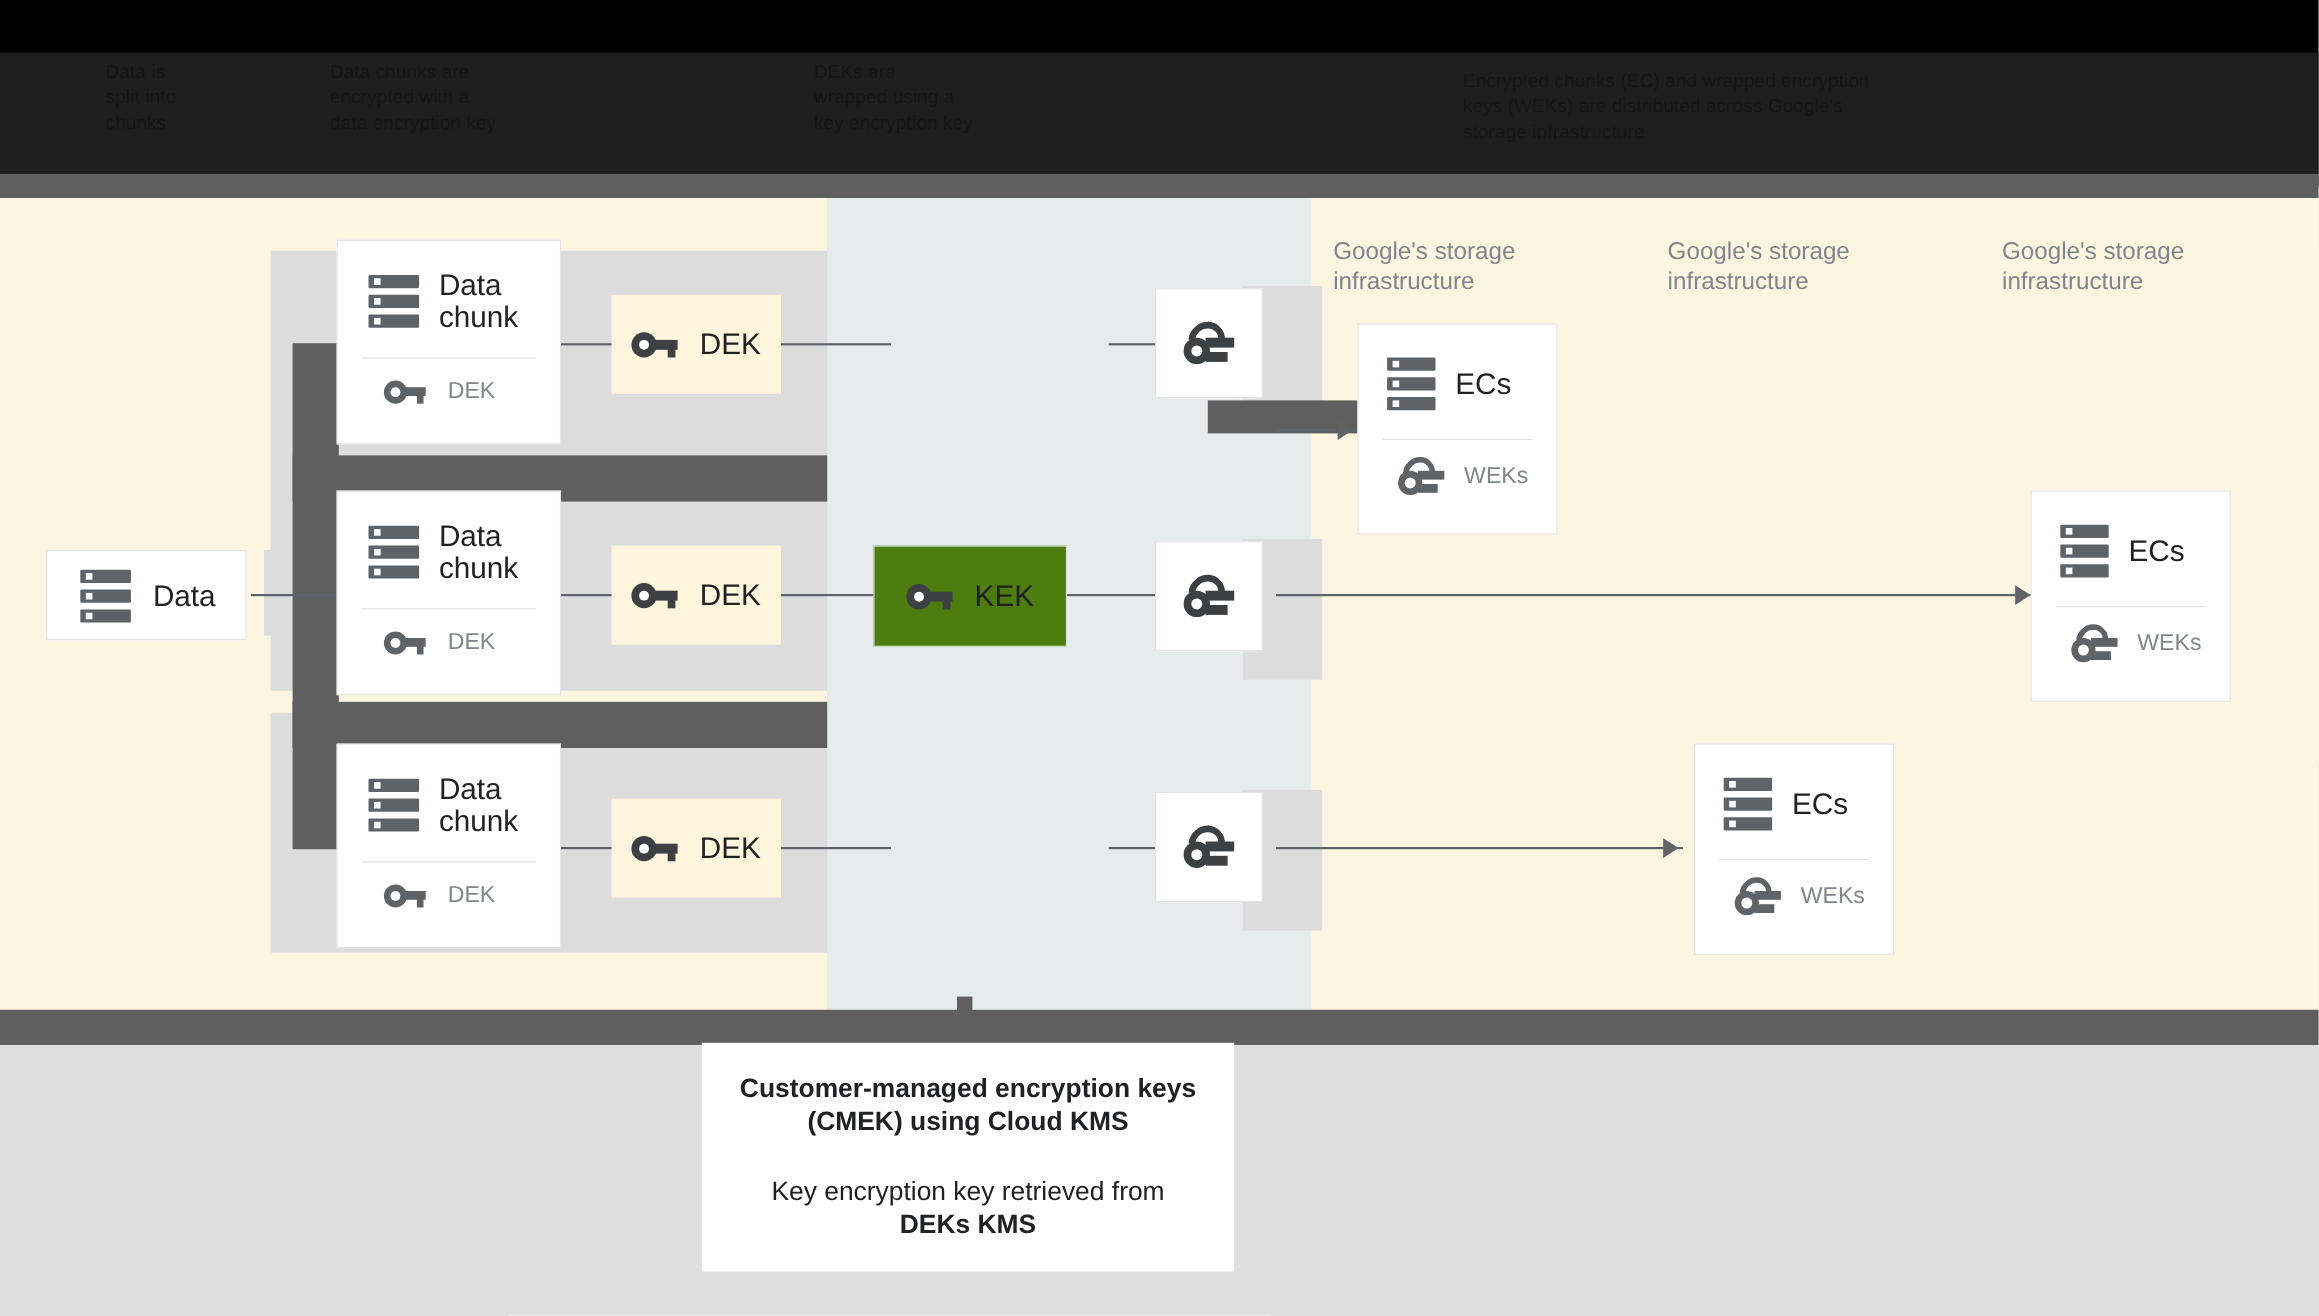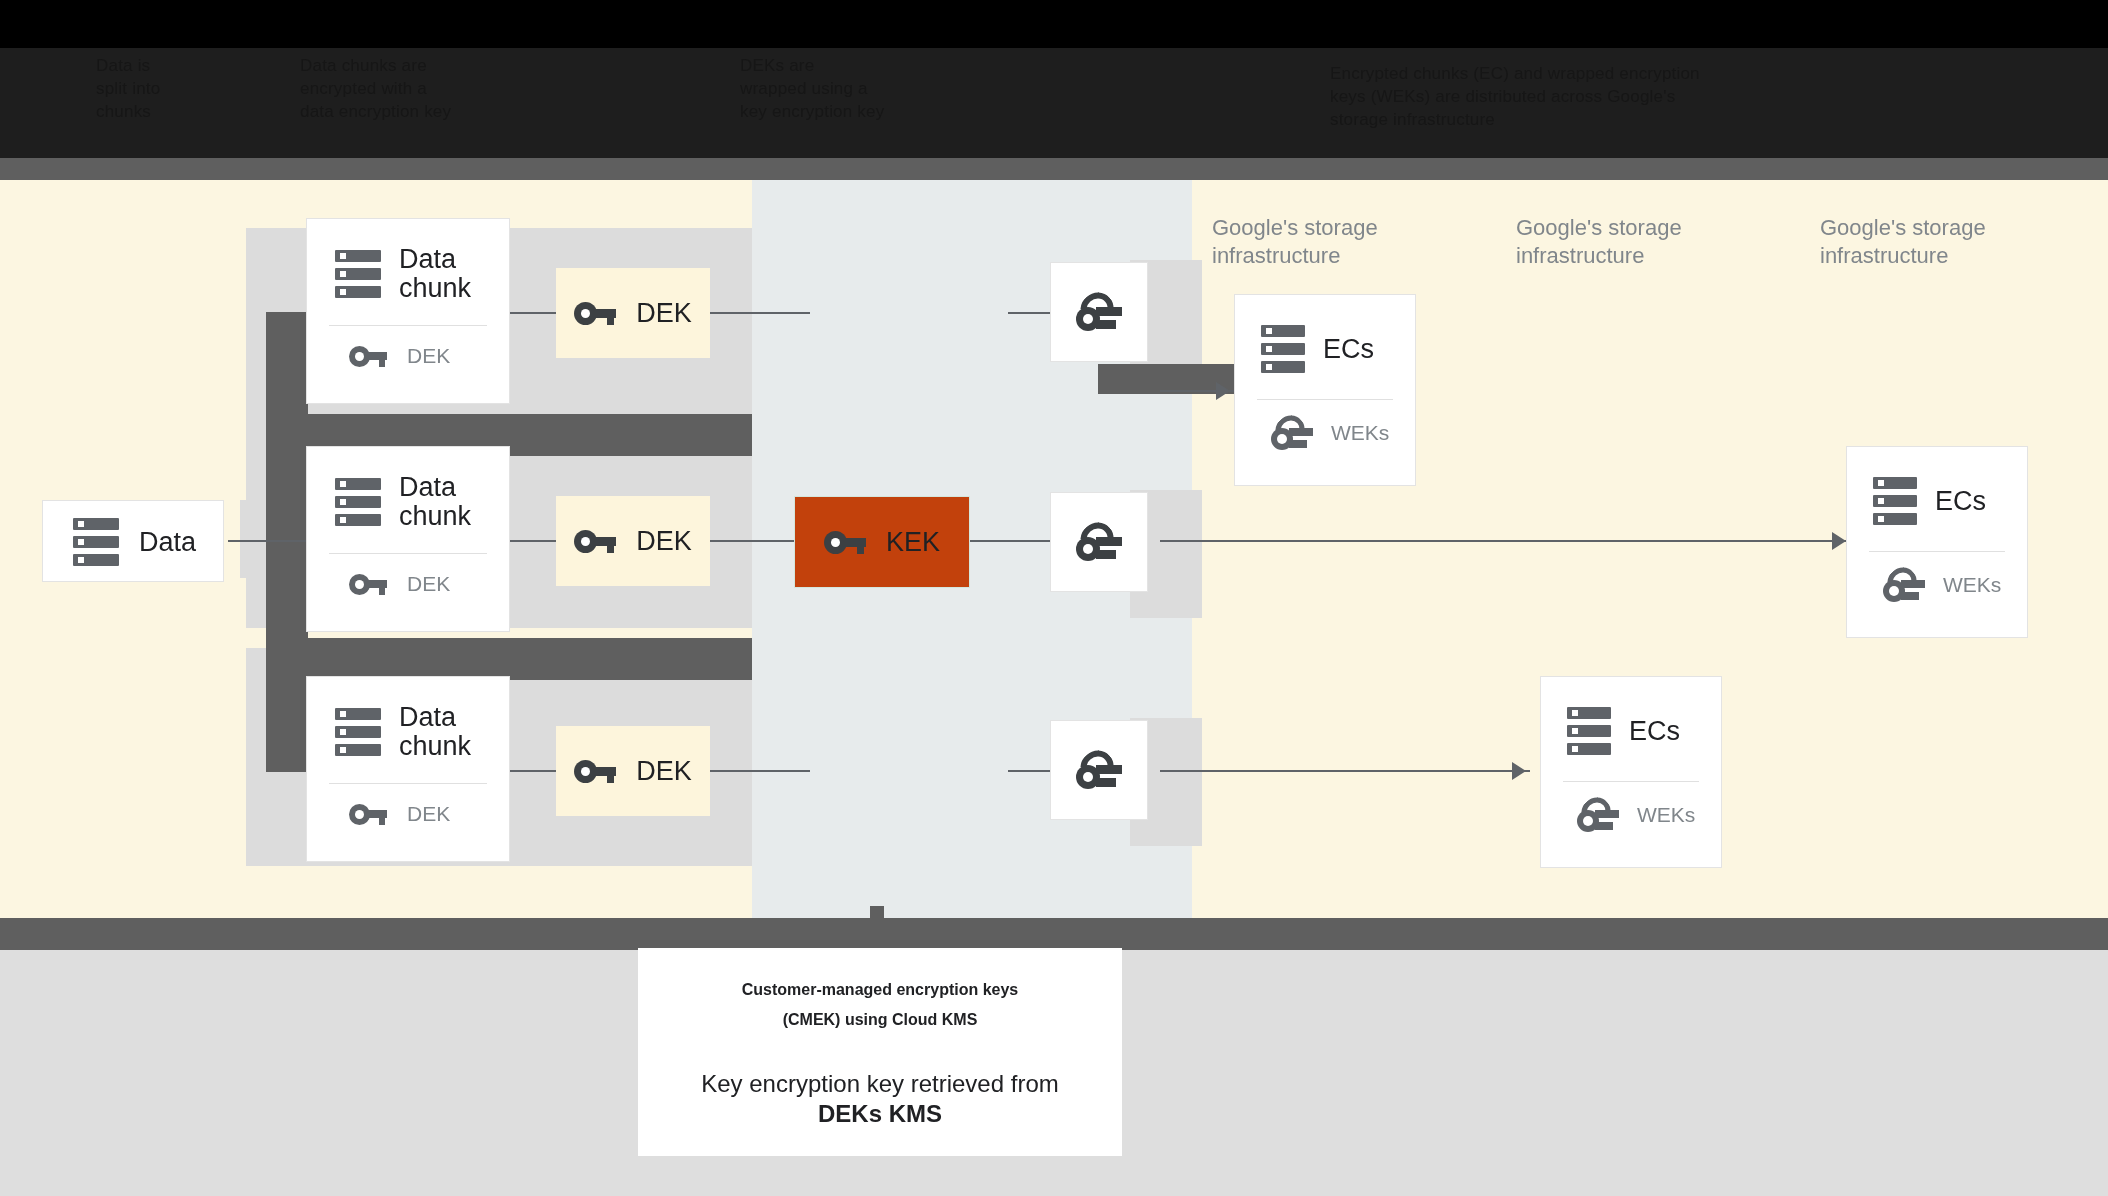--- a/index.html
+++ b/index.html
@@ -27,21 +27,21 @@
   
   .card{position:absolute;background:#fff;border:1px solid #e3e3e3;box-sizing:border-box;}
   .card-row{display:flex;align-items:center;}
   .card-label{color:#202124;font-size:27px;line-height:29px;}
   .card-sub{color:#80868b;font-size:21px;}
   .divider{height:1px;background:#e0e0e0;margin:0 22px;}
 
   .chipbox{position:absolute;box-sizing:border-box;display:flex;align-items:center;
            justify-content:center;gap:20px;}
   .chip-cream{background:#FDF5DC;}
-  .chip-green{background:#c2410c;border:1px solid #d4e6dd;}
+  .chip-green{background:#4d7c0f;border:1px solid #d4e6dd;}
   .chip-white{background:#fff;border:1px solid #e3e3e3;}
   .chip-label{color:#202124;font-size:27px;}
 
   
   .svr{display:inline-block;}
   .svr i{display:block;width:var(--w);height:var(--h);background:#5f6368;margin-bottom:var(--g);
          position:relative;border-radius:1px;}
   .svr i::after{content:"";position:absolute;left:var(--px);top:var(--py);
                 width:var(--pw);height:var(--pw);background:#fff;}
   .svr i:last-child{margin-bottom:0;}
@@ -60,21 +60,21 @@
          border-bottom:9px solid transparent;border-left:14px solid #5f6368;}
 
   .colLabel{position:absolute;color:#80868b;font-size:22px;line-height:28px;white-space:pre-line;}
 
   
   .footgrey{position:absolute;left:0;top:918px;width:2108px;height:32px;background:#5f5f5f;}
   .footbg{position:absolute;left:0;top:950px;width:2108px;height:246px;background:#DEDEDE;}
   .caption{position:absolute;left:638px;top:948px;width:484px;height:208px;background:#fff;
            display:flex;flex-direction:column;align-items:center;justify-content:center;
            text-align:center;padding:0 26px;box-sizing:border-box;}
-  .cap-b{font-weight:bold;color:#202124;font-size:16px;line-height:30px;}
+  .cap-b{font-weight:bold;color:#202124;font-size:24px;line-height:30px;}
   .cap-n{color:#202124;font-size:24px;line-height:30px;margin-top:34px;}
   .cap-n b{font-weight:bold;}
 </style>
 </head>
 <body>
 
 <div id="stage">
 
   <div class="band band-cream" style="left:0;top:180px;width:752px;height:738px;"></div>
   <div class="band band-blue" style="left:752px;top:180px;width:440px;height:738px;"></div>

